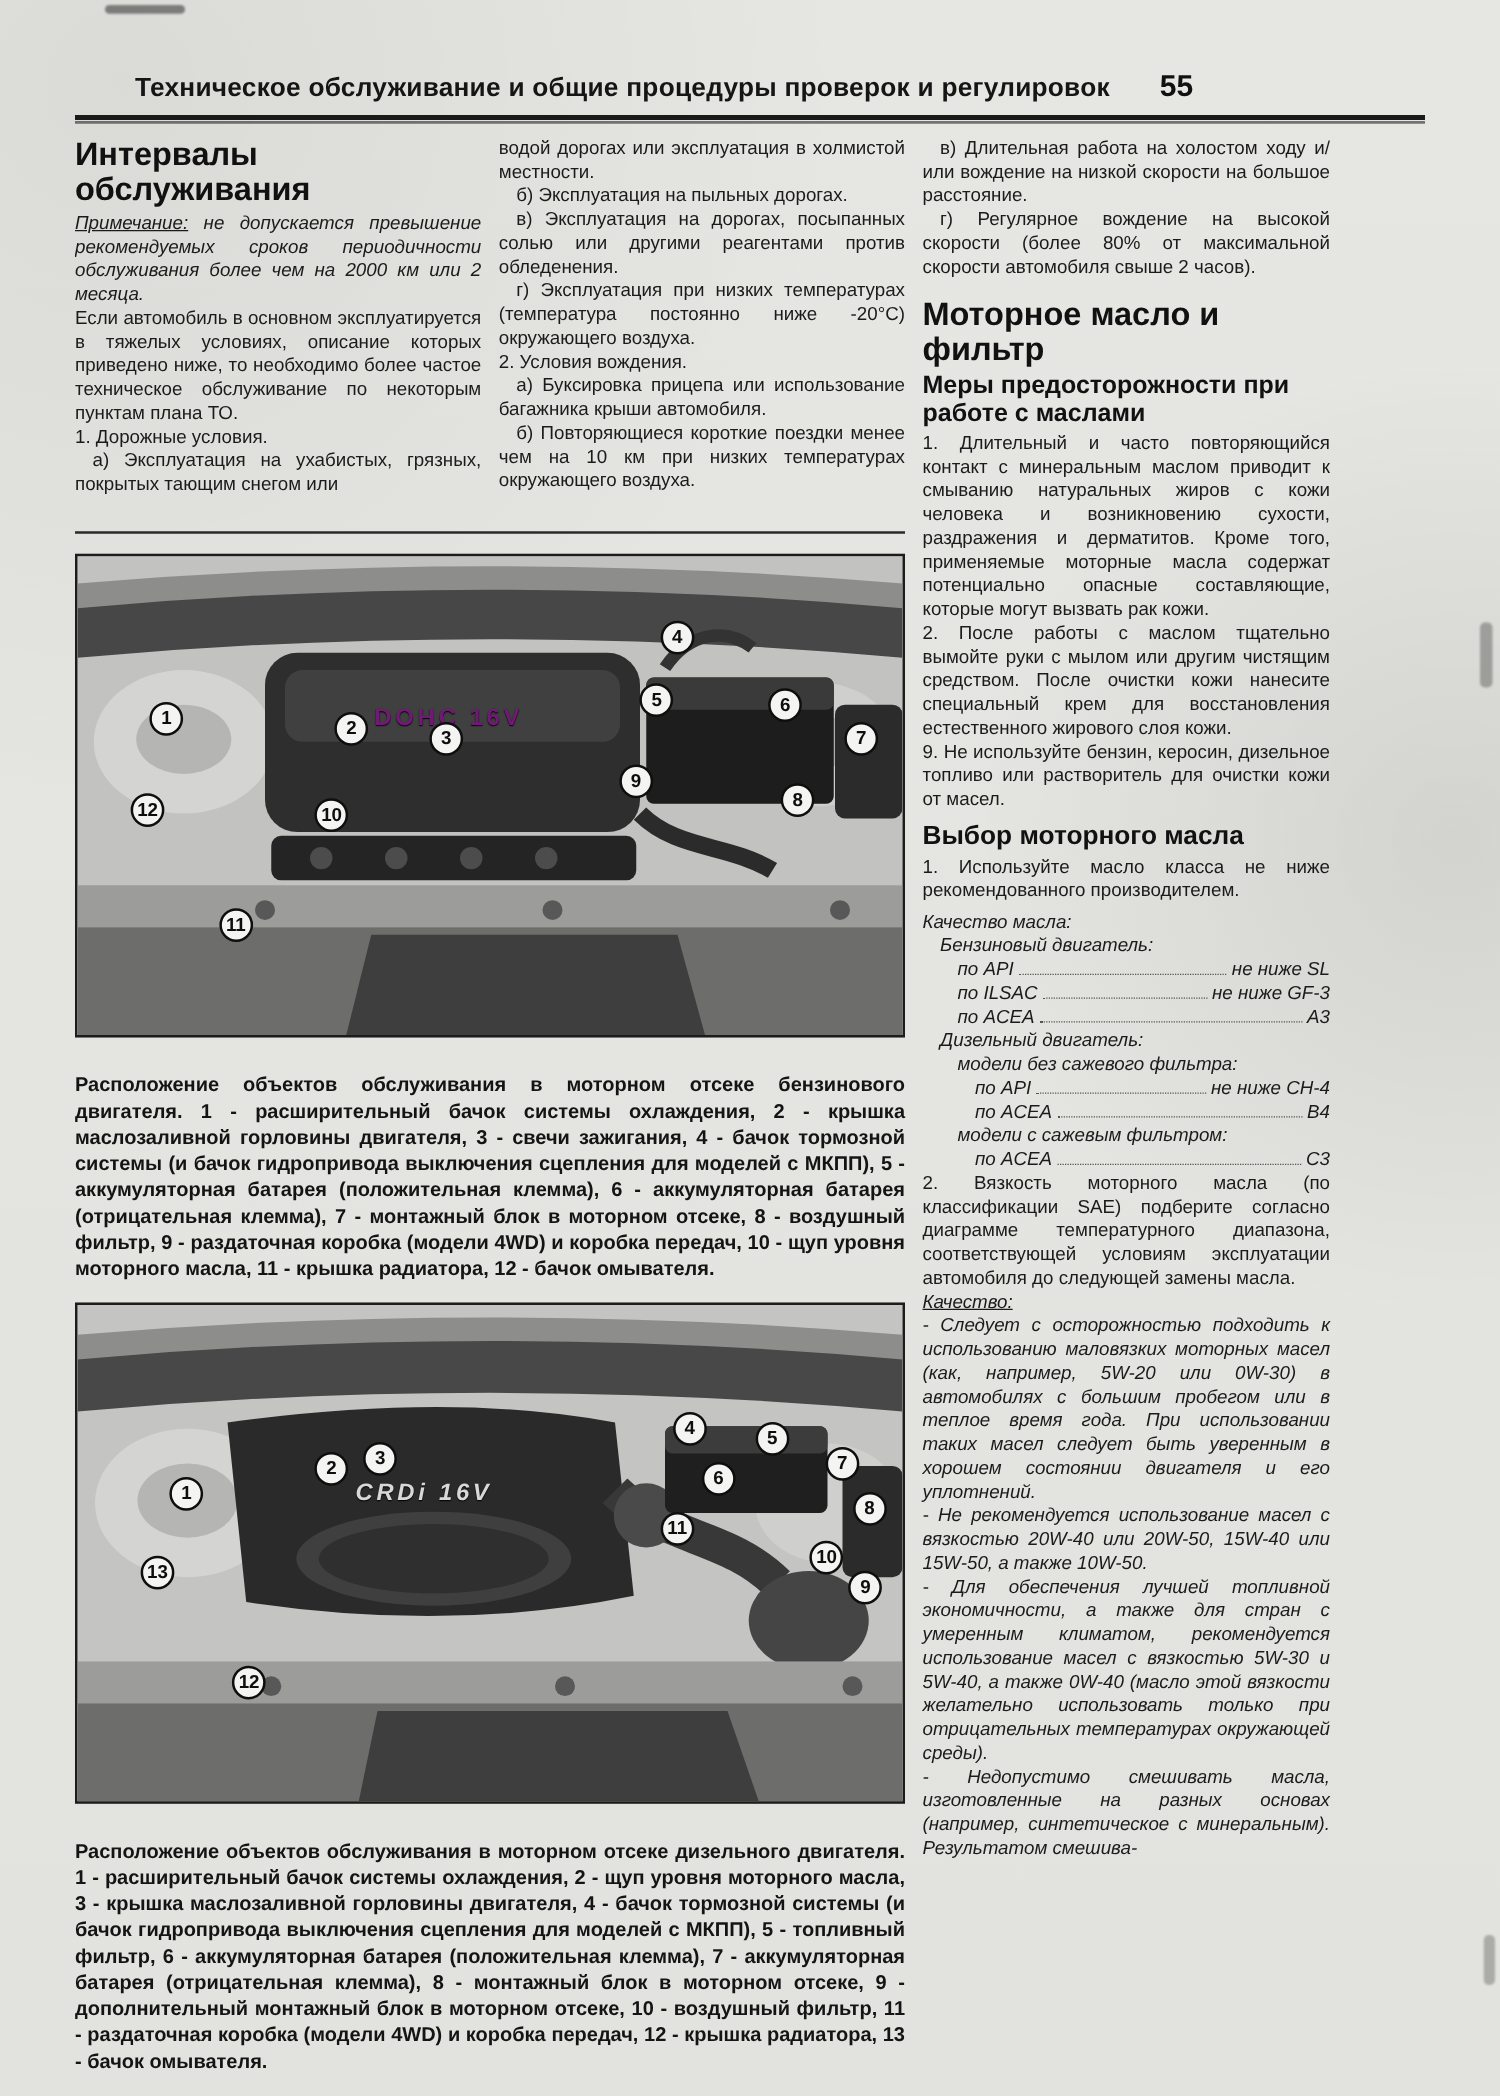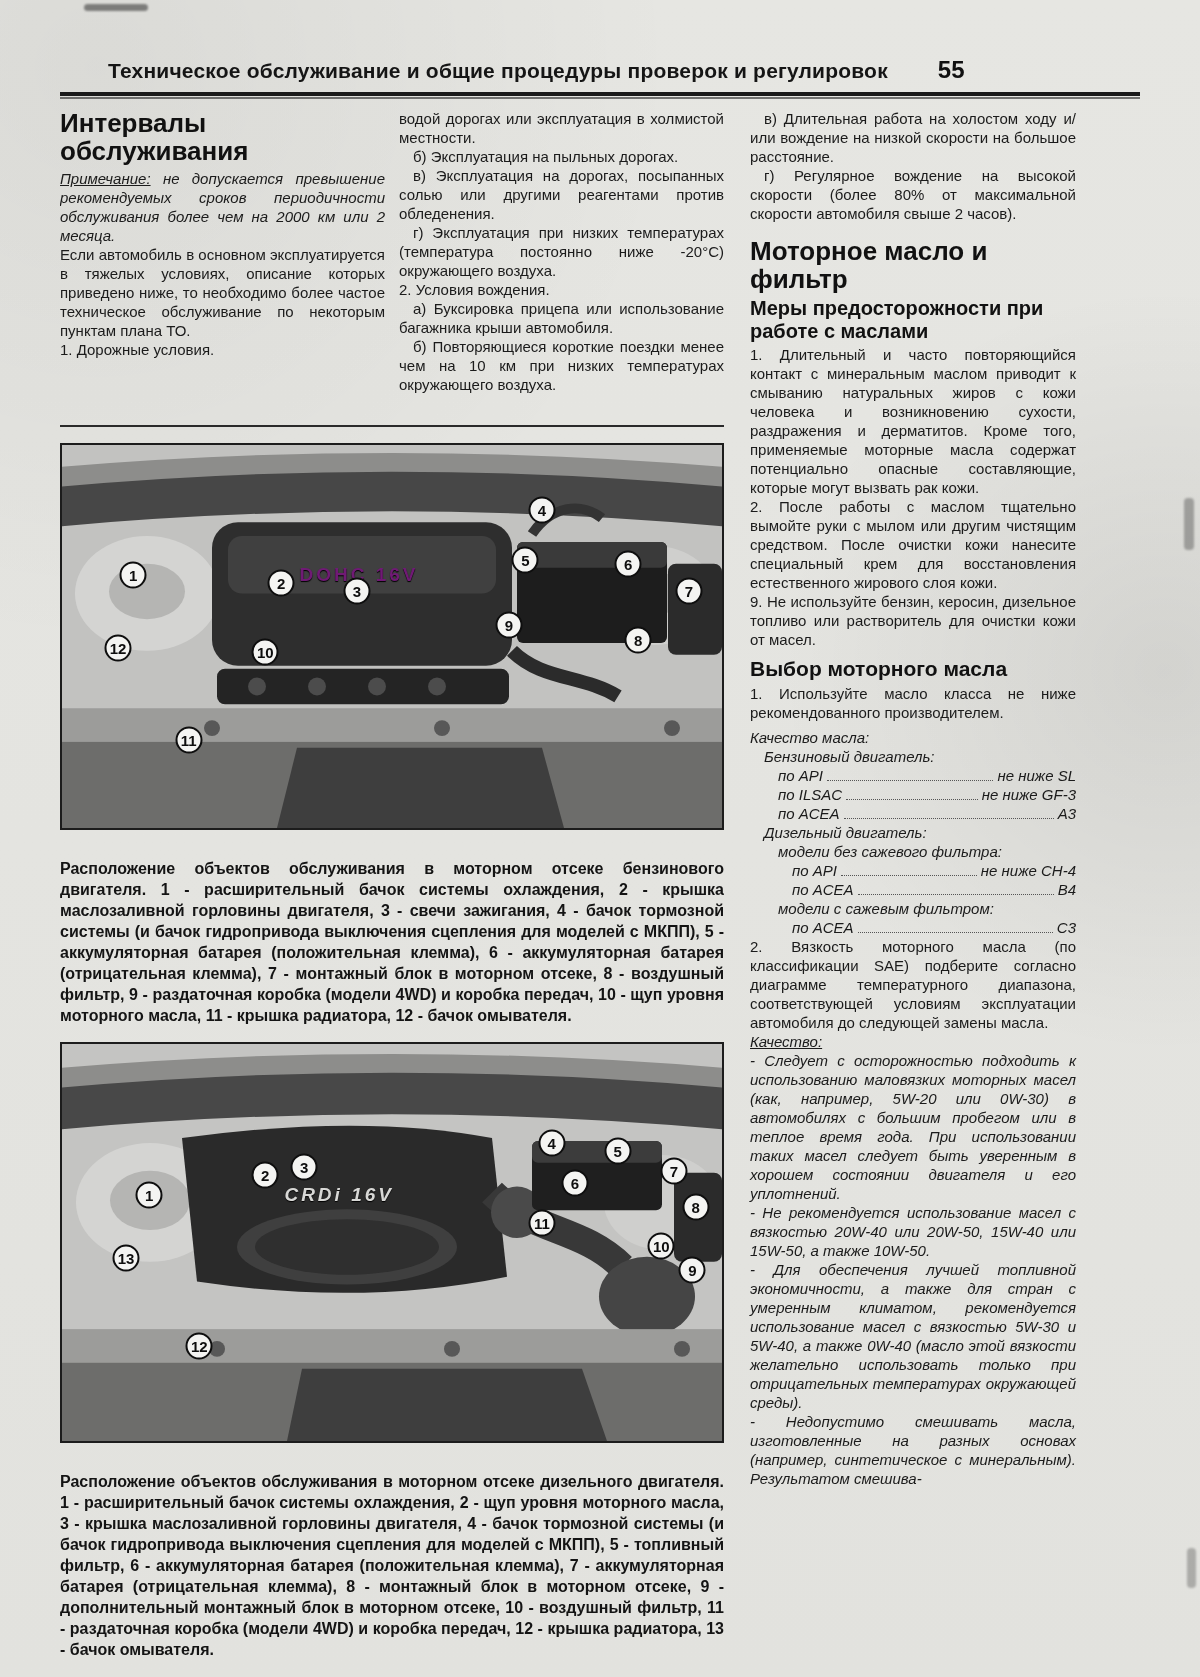--- a/index.html
+++ b/index.html
@@ -23,25 +23,25 @@
   
   .smudge{position:absolute;background:#2f2f2f;opacity:.55;border-radius:4px;filter:blur(1px);}
   .smudge.s1{left:84px;top:4px;width:64px;height:7px;}
   .smudge.s2{right:6px;top:498px;width:10px;height:52px;opacity:.35;}
   .smudge.s3{right:4px;top:1548px;width:9px;height:40px;opacity:.3;}
 
   
   .hdr{position:relative;}
   .hdr-row{display:flex;align-items:baseline;justify-content:flex-start;padding:0 0 8px 48px;}
   .hdr-title{font-weight:bold;font-size:21px;letter-spacing:.2px;color:#151515;}
-  .hdr-page{font-weight:bold;font-size:24px;margin-left:50px;color:#111;}
+  .hdr-page{font-weight:bold;font-size:24px;margin-left:40px;color:#111;}
   .hdr-rule{height:7px;background:linear-gradient(#1a1a1a 0 4px,transparent 4px 5px,rgba(20,20,20,.55) 5px 7px);}
 
   
-  .content{display:flex;gap:26px;margin-top:10px;}
+  .content{display:flex;gap:14px;margin-top:10px;}
   .left-area{width:664px;flex:0 0 664px;}
   .col3{width:326px;flex:0 0 326px;}
   .top-cols{display:flex;gap:14px;height:312px;overflow:hidden;}
   .col{width:325px;flex:0 0 325px;}
 
   p{margin:0;font-size:15px;line-height:19px;text-align:justify;}
   .it{font-style:italic;}
   .item{text-indent:14px;}
   .u{text-decoration:underline;}
 
@@ -100,20 +100,21 @@
 
   <div class="content">
     <div class="left-area">
 
       <div class="top-cols">
         <div class="col">
           <h1 class="sec">Интервалы обслуживания</h1>
           <p class="it"><span class="u">Примечание:</span><span> не допускается превышение рекомендуемых сроков периодичности обслуживания более чем на 2000 км или 2 месяца.</span></p>
           <p>Если автомобиль в основном эксплуатируется в тяжелых условиях, описание которых приведено ниже, то необходимо более частое техническое обслуживание по некоторым пунктам плана ТО.</p>
           <p>1. Дорожные условия.</p>
+          <p class="item">а) Эксплуатация на ухабистых, грязных, покрытых тающим снегом или</p>
         </div>
 
         <div class="col">
           <p>водой дорогах или эксплуатация в холмистой местности.</p>
           <p class="item">б) Эксплуатация на пыльных дорогах.</p>
           <p class="item">в) Эксплуатация на дорогах, посыпанных солью или другими реагентами против обледенения.</p>
           <p class="item">г) Эксплуатация при низких температурах (температура постоянно ниже -20°С) окружающего воздуха.</p>
           <p>2. Условия вождения.</p>
           <p class="item">а) Буксировка прицепа или использование багажника крыши автомобиля.</p>
           <p class="item">б) Повторяющиеся короткие поездки менее чем на 10 км при низких температурах окружающего воздуха.</p>

